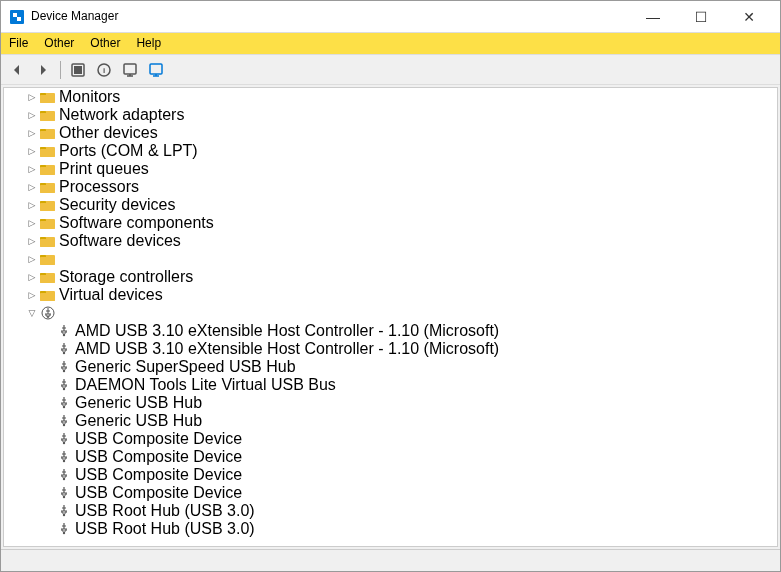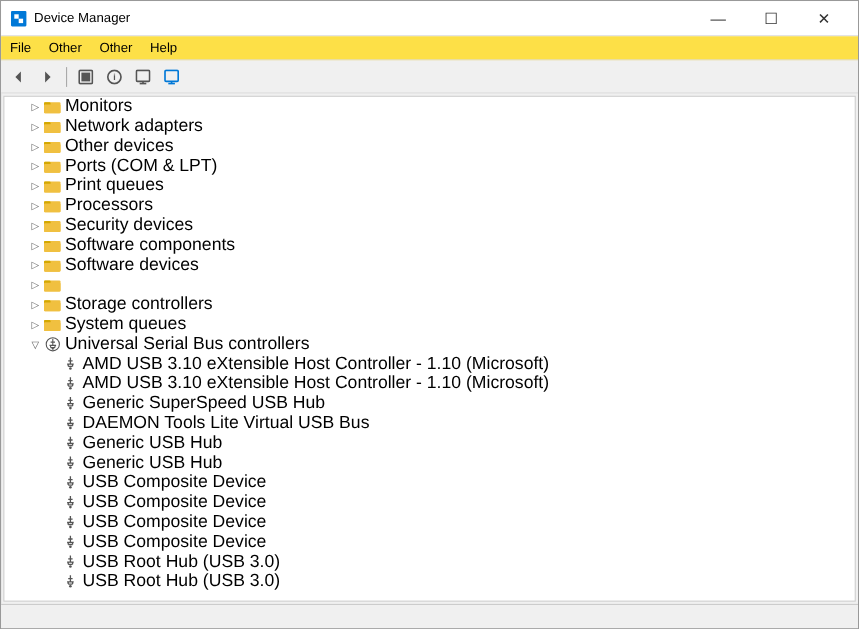--- a/index.html
+++ b/index.html
@@ -367,33 +367,32 @@
 
       <div class="tree-item indent-1">
         <span class="expand-icon">▷</span>
         <span class="item-icon">
           <svg width="16" height="14" viewBox="0 0 16 14">
             <rect x="0" y="3" width="15" height="10" rx="1" fill="#f0c040"></rect>
             <rect x="0" y="3" width="6" height="3" rx="1" fill="#d4a800"></rect>
             <rect x="0" y="5" width="15" height="8" rx="1" fill="#f0c040"></rect>
           </svg>
         </span>
-        <span class="item-label">System queues</span>
+        <span class="item-label">Virtual devices</span>
       </div>
 
       <div class="tree-item indent-1">
         <span class="expand-icon">▽</span>
         <span class="item-icon">
           <svg width="14" height="14" viewBox="0 0 14 14">
             <circle cx="7" cy="7" r="6" fill="none" stroke="#555" stroke-width="1"></circle>
             <path d="M7 2 L7 8 M5 5 L9 5 M4 8 L10 8 M5 10 L9 10 M5 8 L5 10 M9 8 L9 10" stroke="#555" stroke-width="1" fill="none"></path>
             <circle cx="7" cy="11" r="1" fill="#555"></circle>
           </svg>
         </span>
-        <span class="item-label">Universal Serial Bus controllers</span>
       </div>
 
       <div class="tree-item indent-2">
         <span class="expand-icon">&nbsp;</span>
         <span class="item-icon">
           <svg width="14" height="14" viewBox="0 0 14 14">
             <path d="M7 1 L7 7 M5 4 L9 4 M4 7 L10 7 M5 9 L9 9 M5 7 L5 9 M9 7 L9 9" stroke="#555" stroke-width="1.2" fill="none"></path>
             <circle cx="7" cy="11" r="1.2" fill="#555"></circle>
           </svg>
         </span>

